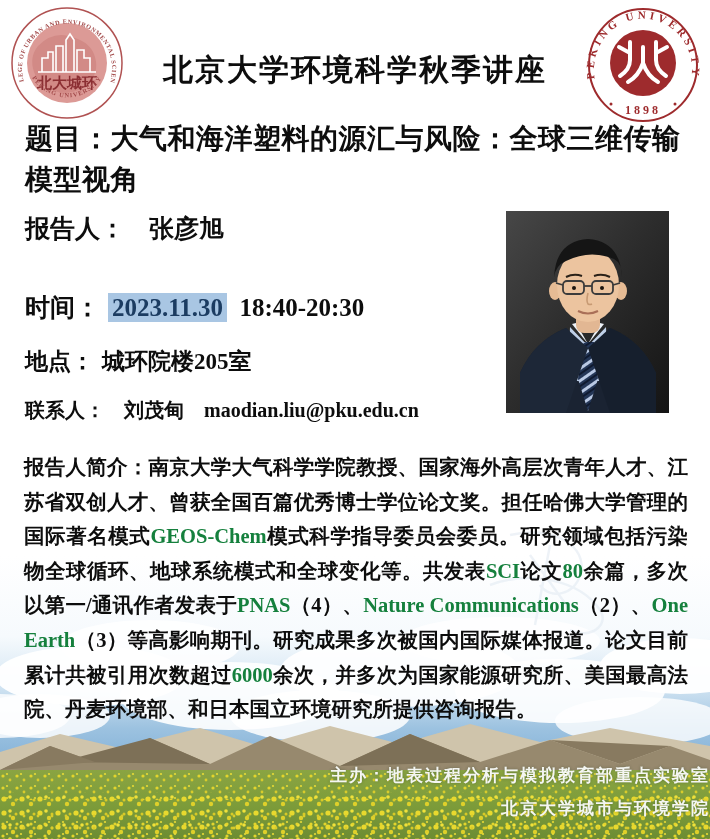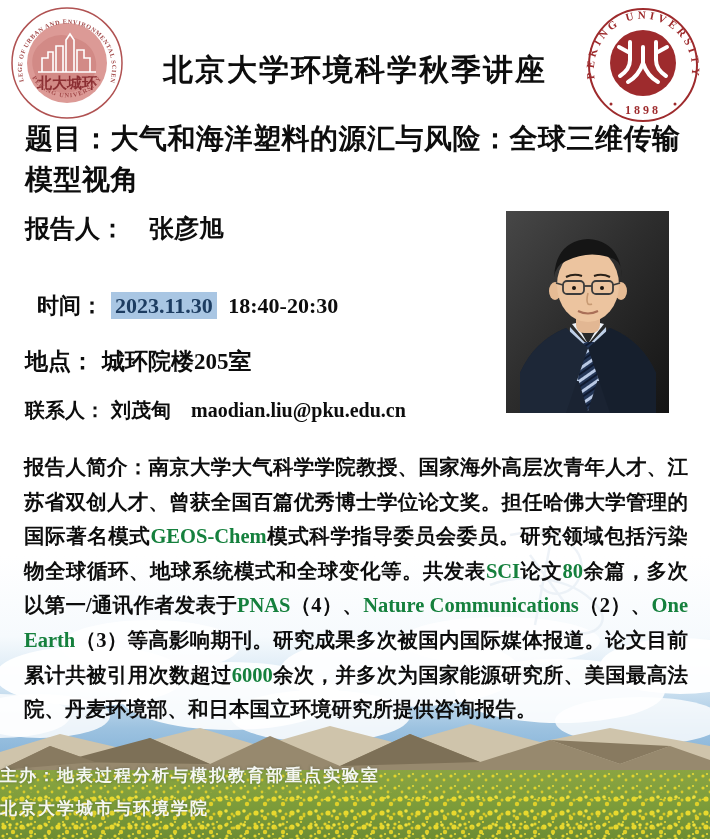--- a/index.html
+++ b/index.html
@@ -17,48 +17,48 @@
   #logo-left{left:8px;top:6px;width:118px;height:114px;z-index:2;}
   #logo-right{left:585px;top:6px;width:116px;height:118px;z-index:2;}
 
   
   #topic{
     left:25px;top:118px;width:668px;font-size:28px;font-weight:bold;
     line-height:41px;letter-spacing:0.5px;z-index:2;
   }
   #speaker-row{left:25px;top:212px;font-size:25px;font-weight:bold;z-index:2;}
   #speaker-row .name{margin-left:24px;}
-  #time-row{left:25px;top:291px;font-size:22px;font-weight:bold;z-index:2;margin-left:12px;}
+  #time-row{left:25px;top:291px;font-size:25px;font-weight:bold;z-index:2;}
   #time-row .date{
     background:#a9c6e3;color:#1c3c61;padding:1px 4px;margin:0 6px 0 8px;
   }
   #loc-row{left:25px;top:346px;font-size:23px;font-weight:bold;z-index:2;}
   #loc-row .val{margin-left:8px;}
   #contact-row{left:25px;top:397px;font-size:20px;font-weight:bold;z-index:2;}
-  #contact-row .val{margin-left:6px;text-align:right;}
+  #contact-row .val{margin-left:19px;text-align:right;}
   #contact-row .email{margin-left:20px;}
 
   
   #photo{left:506px;top:211px;width:163px;height:202px;z-index:2;}
 
   
   #bio{
     left:24px;top:450px;width:664px;font-size:20.5px;font-weight:bold;
     line-height:34.6px;text-align:justify;z-index:2;
   }
   .s-blue{color:#15803d;}
   .s-black{color:#0d0d0d;}
 
   
   #watermark{left:430px;top:515px;z-index:1;opacity:.6;}
 
   
   #landscape{left:0;top:556px;width:710px;height:283px;z-index:0;}
   #host-lines{
-    left:0;top:764px;width:710px;text-align:left;color:#f4f6f2;
+    left:0;top:764px;width:710px;text-align:right;color:#f4f6f2;
     font-size:17px;font-weight:bold;z-index:3;letter-spacing:2px;
     text-shadow:0 0 3px rgba(40,60,30,.45);
   }
   #host-lines .line{display:block;}
   #host-lines .line2{margin-top:10px;}
 </style>
 </head>
 <body>
 
 <div class="abs" id="logo-left">

